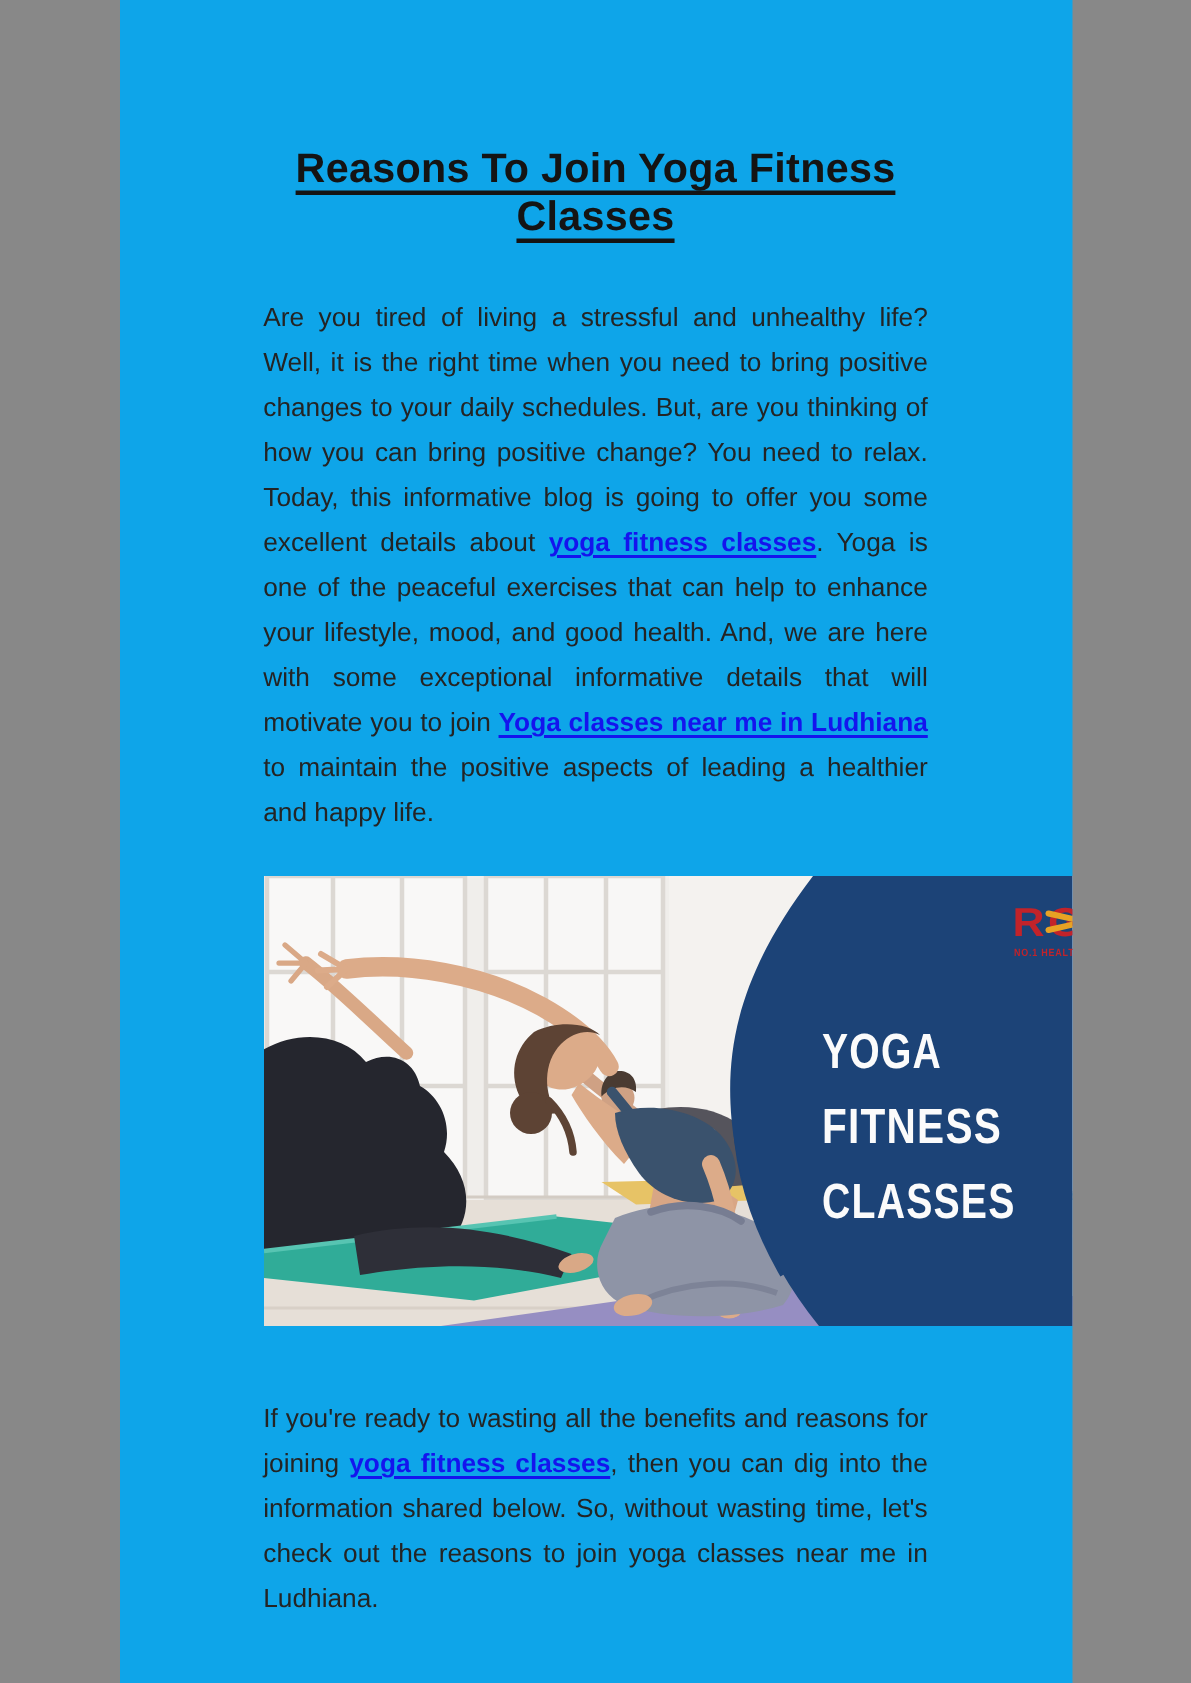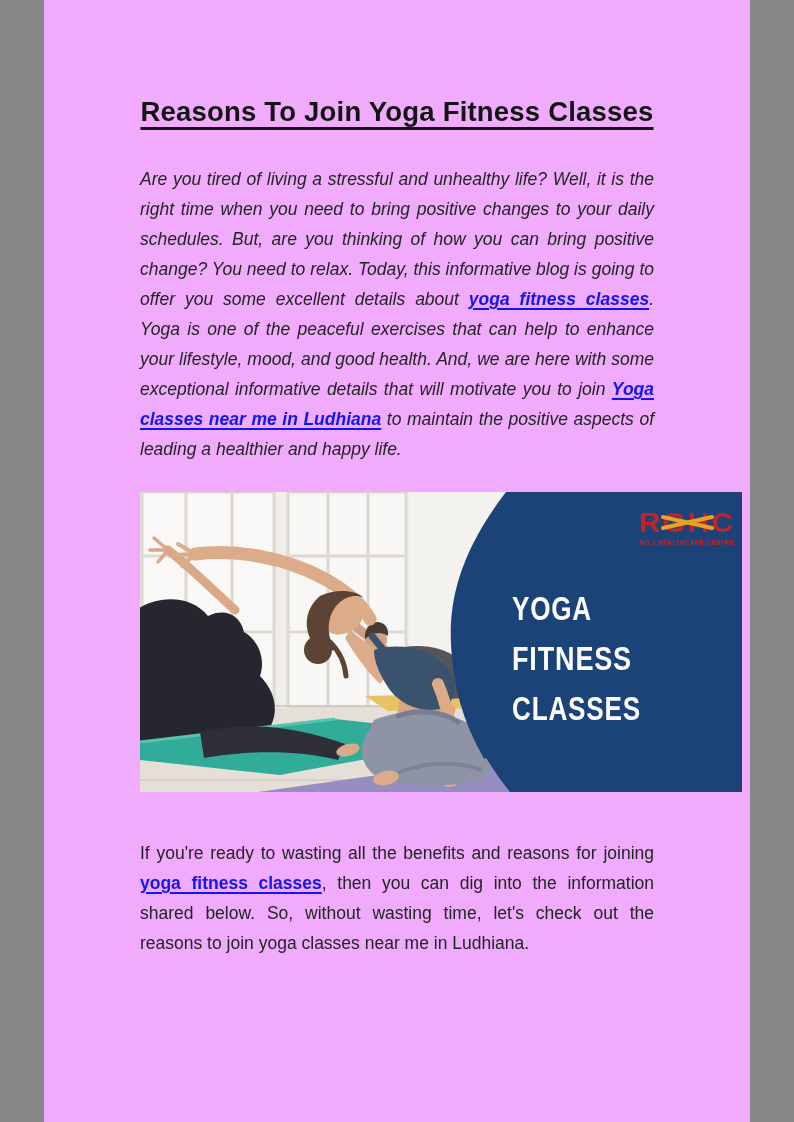--- a/index.html
+++ b/index.html
@@ -1,20 +1,20 @@
 <!DOCTYPE html>
 <html><head>
 <meta charset="utf-8">
 <style>
   * { margin: 0; padding: 0; box-sizing: border-box; }
   html, body { background: #888; }
   .page {
-    width: 706px; height: 1122px;
+    width: 635px; height: 1122px;
     margin: 0 auto;
-    background: #f0abfc;
+    background: #0ea5e9;
     font-family: "Liberation Sans", sans-serif;
     color: #1f1f1f;
     overflow: hidden;
     position: relative;
   }
   .content { padding: 0 96px; }
   h1.title {
     margin: 96px 0 36px;
     font-size: 27.5px;
     font-weight: bold;
@@ -24,21 +24,21 @@
     text-decoration-thickness: 2.5px;
     text-underline-offset: 6px;
     letter-spacing: 0.2px;
   }
   p.body-text {
     font-size: 17.5px;
     line-height: 30px;
     text-align: justify;
     color: #242424;
   }
-  p.intro { margin: 0 0 28px; font-style: italic; }
+  p.intro { margin: 0 0 28px; }
   p.outro { margin: 0; }
   a.doc-link {
     color: #1414ee;
     font-weight: bold;
     text-decoration: underline;
     text-decoration-thickness: 2px;
     text-underline-offset: 3px;
     cursor: pointer;
   }
   .banner {

